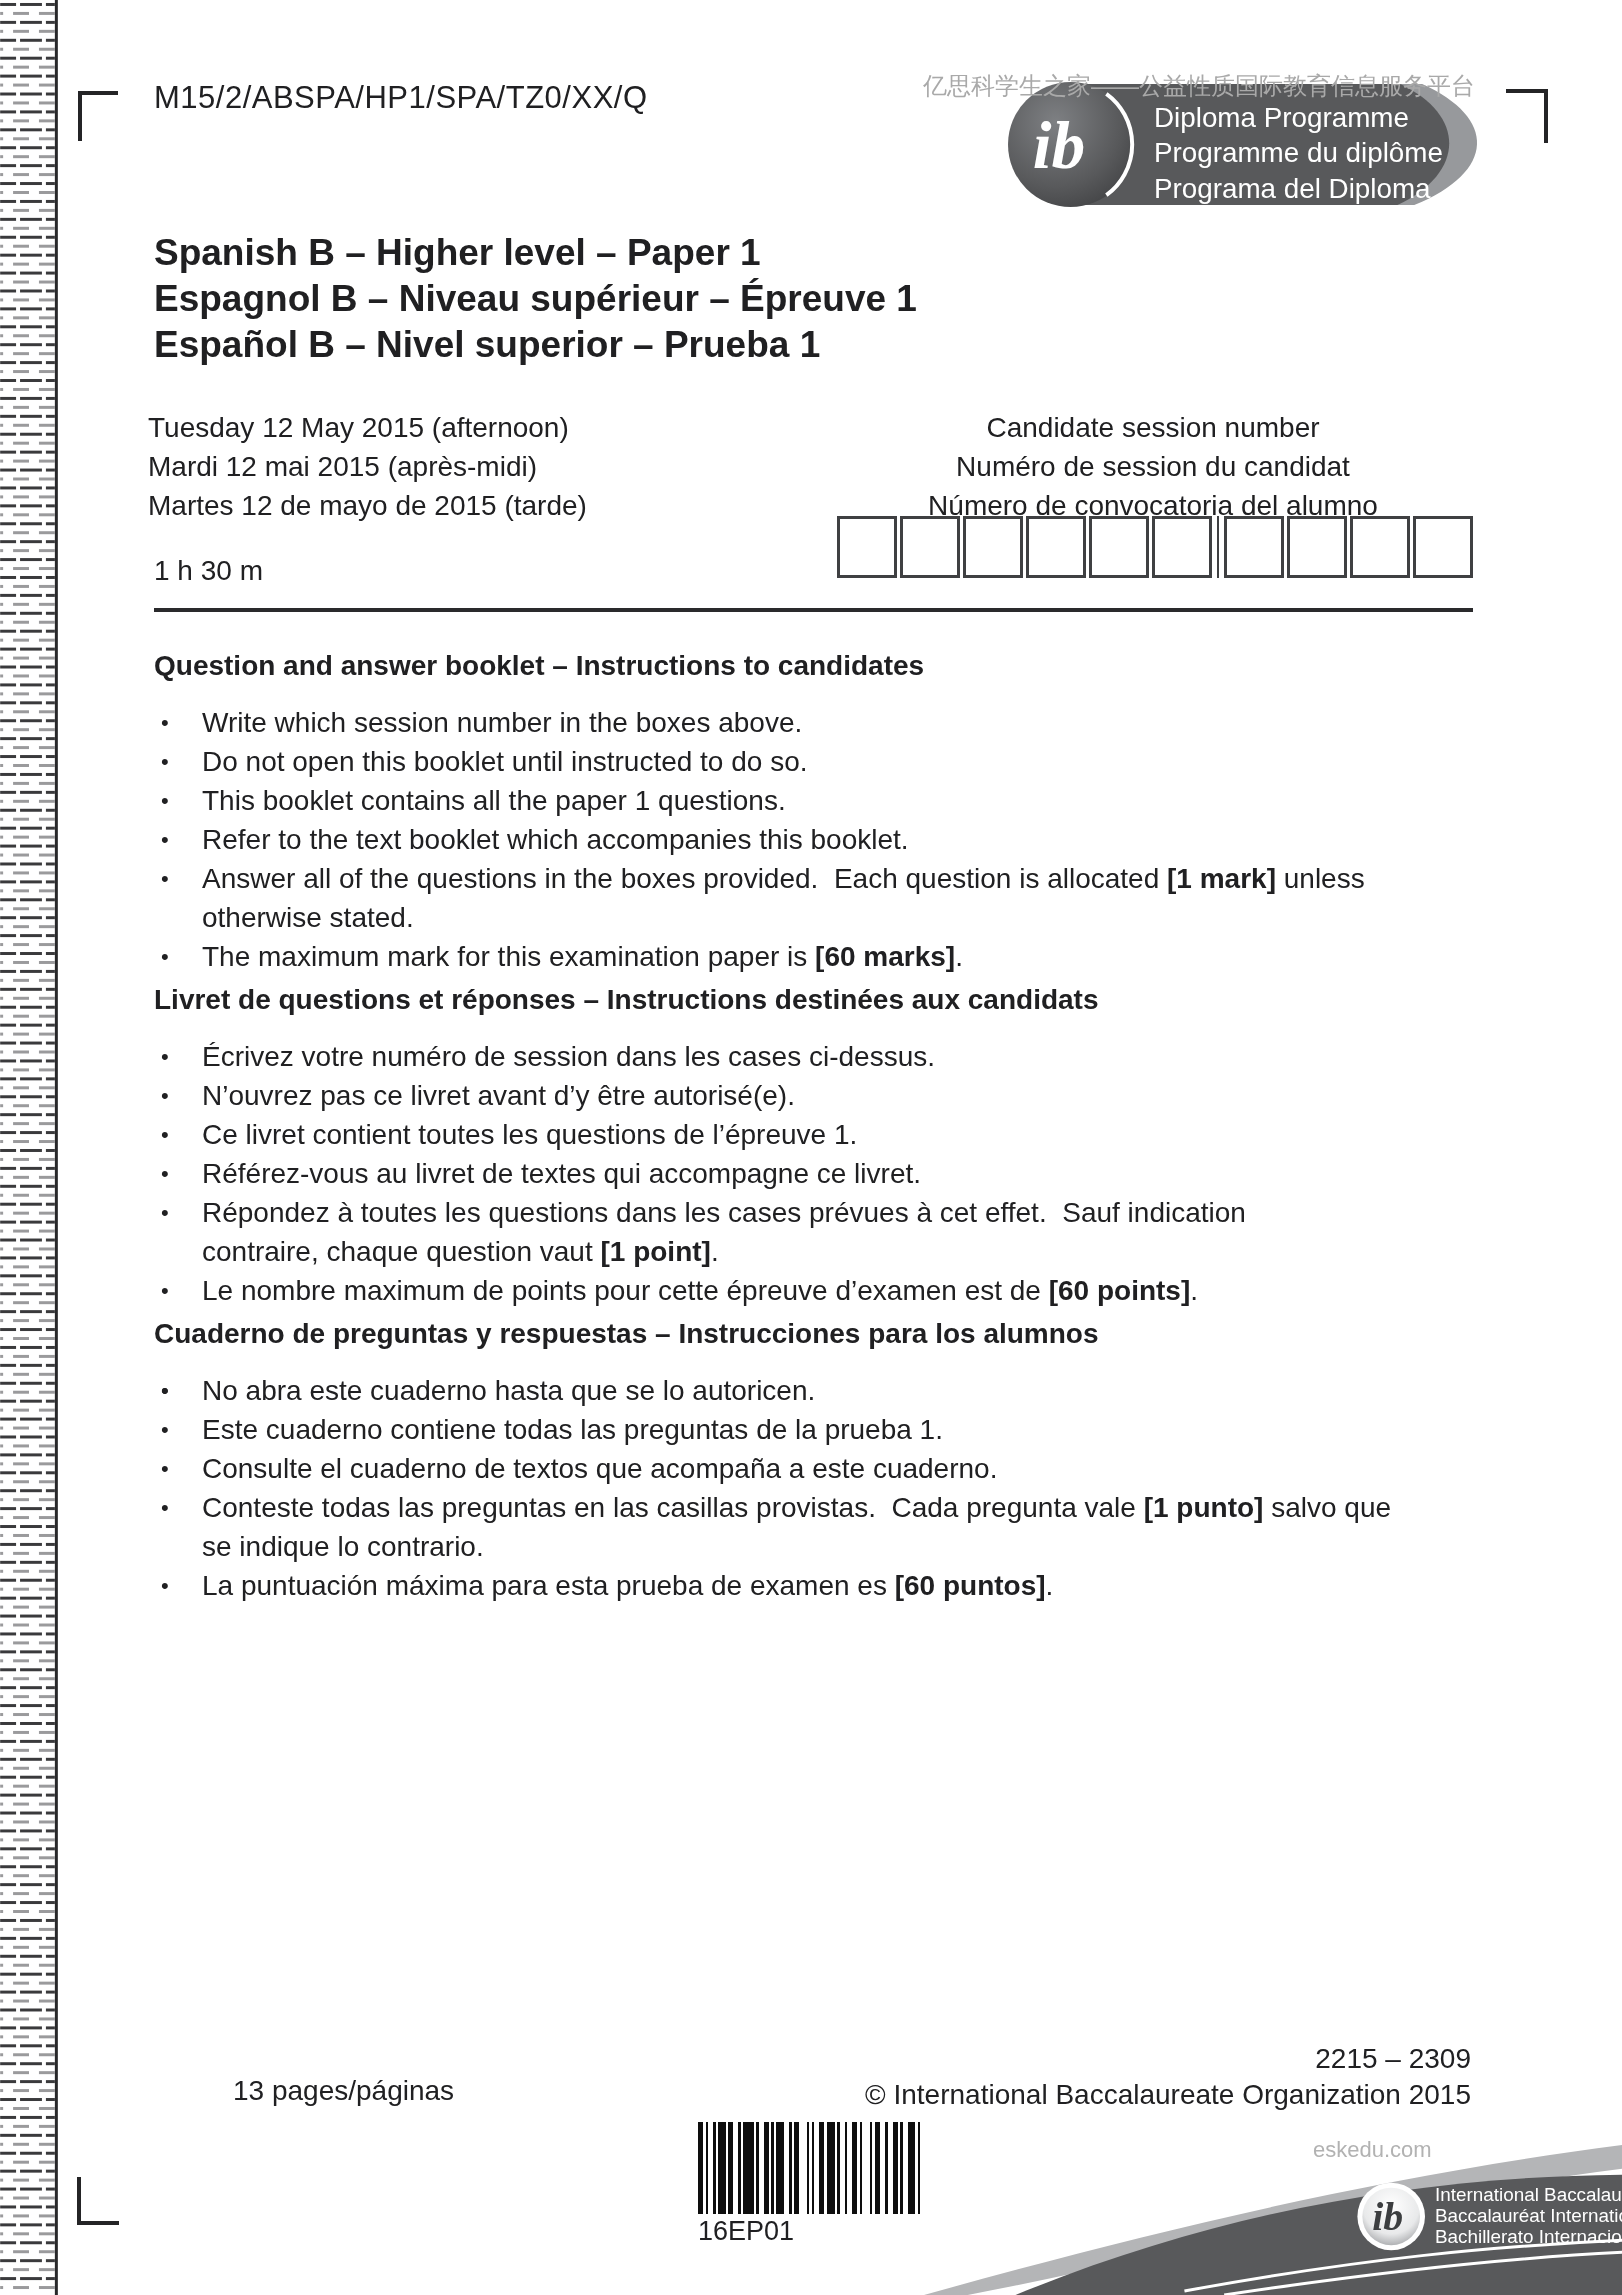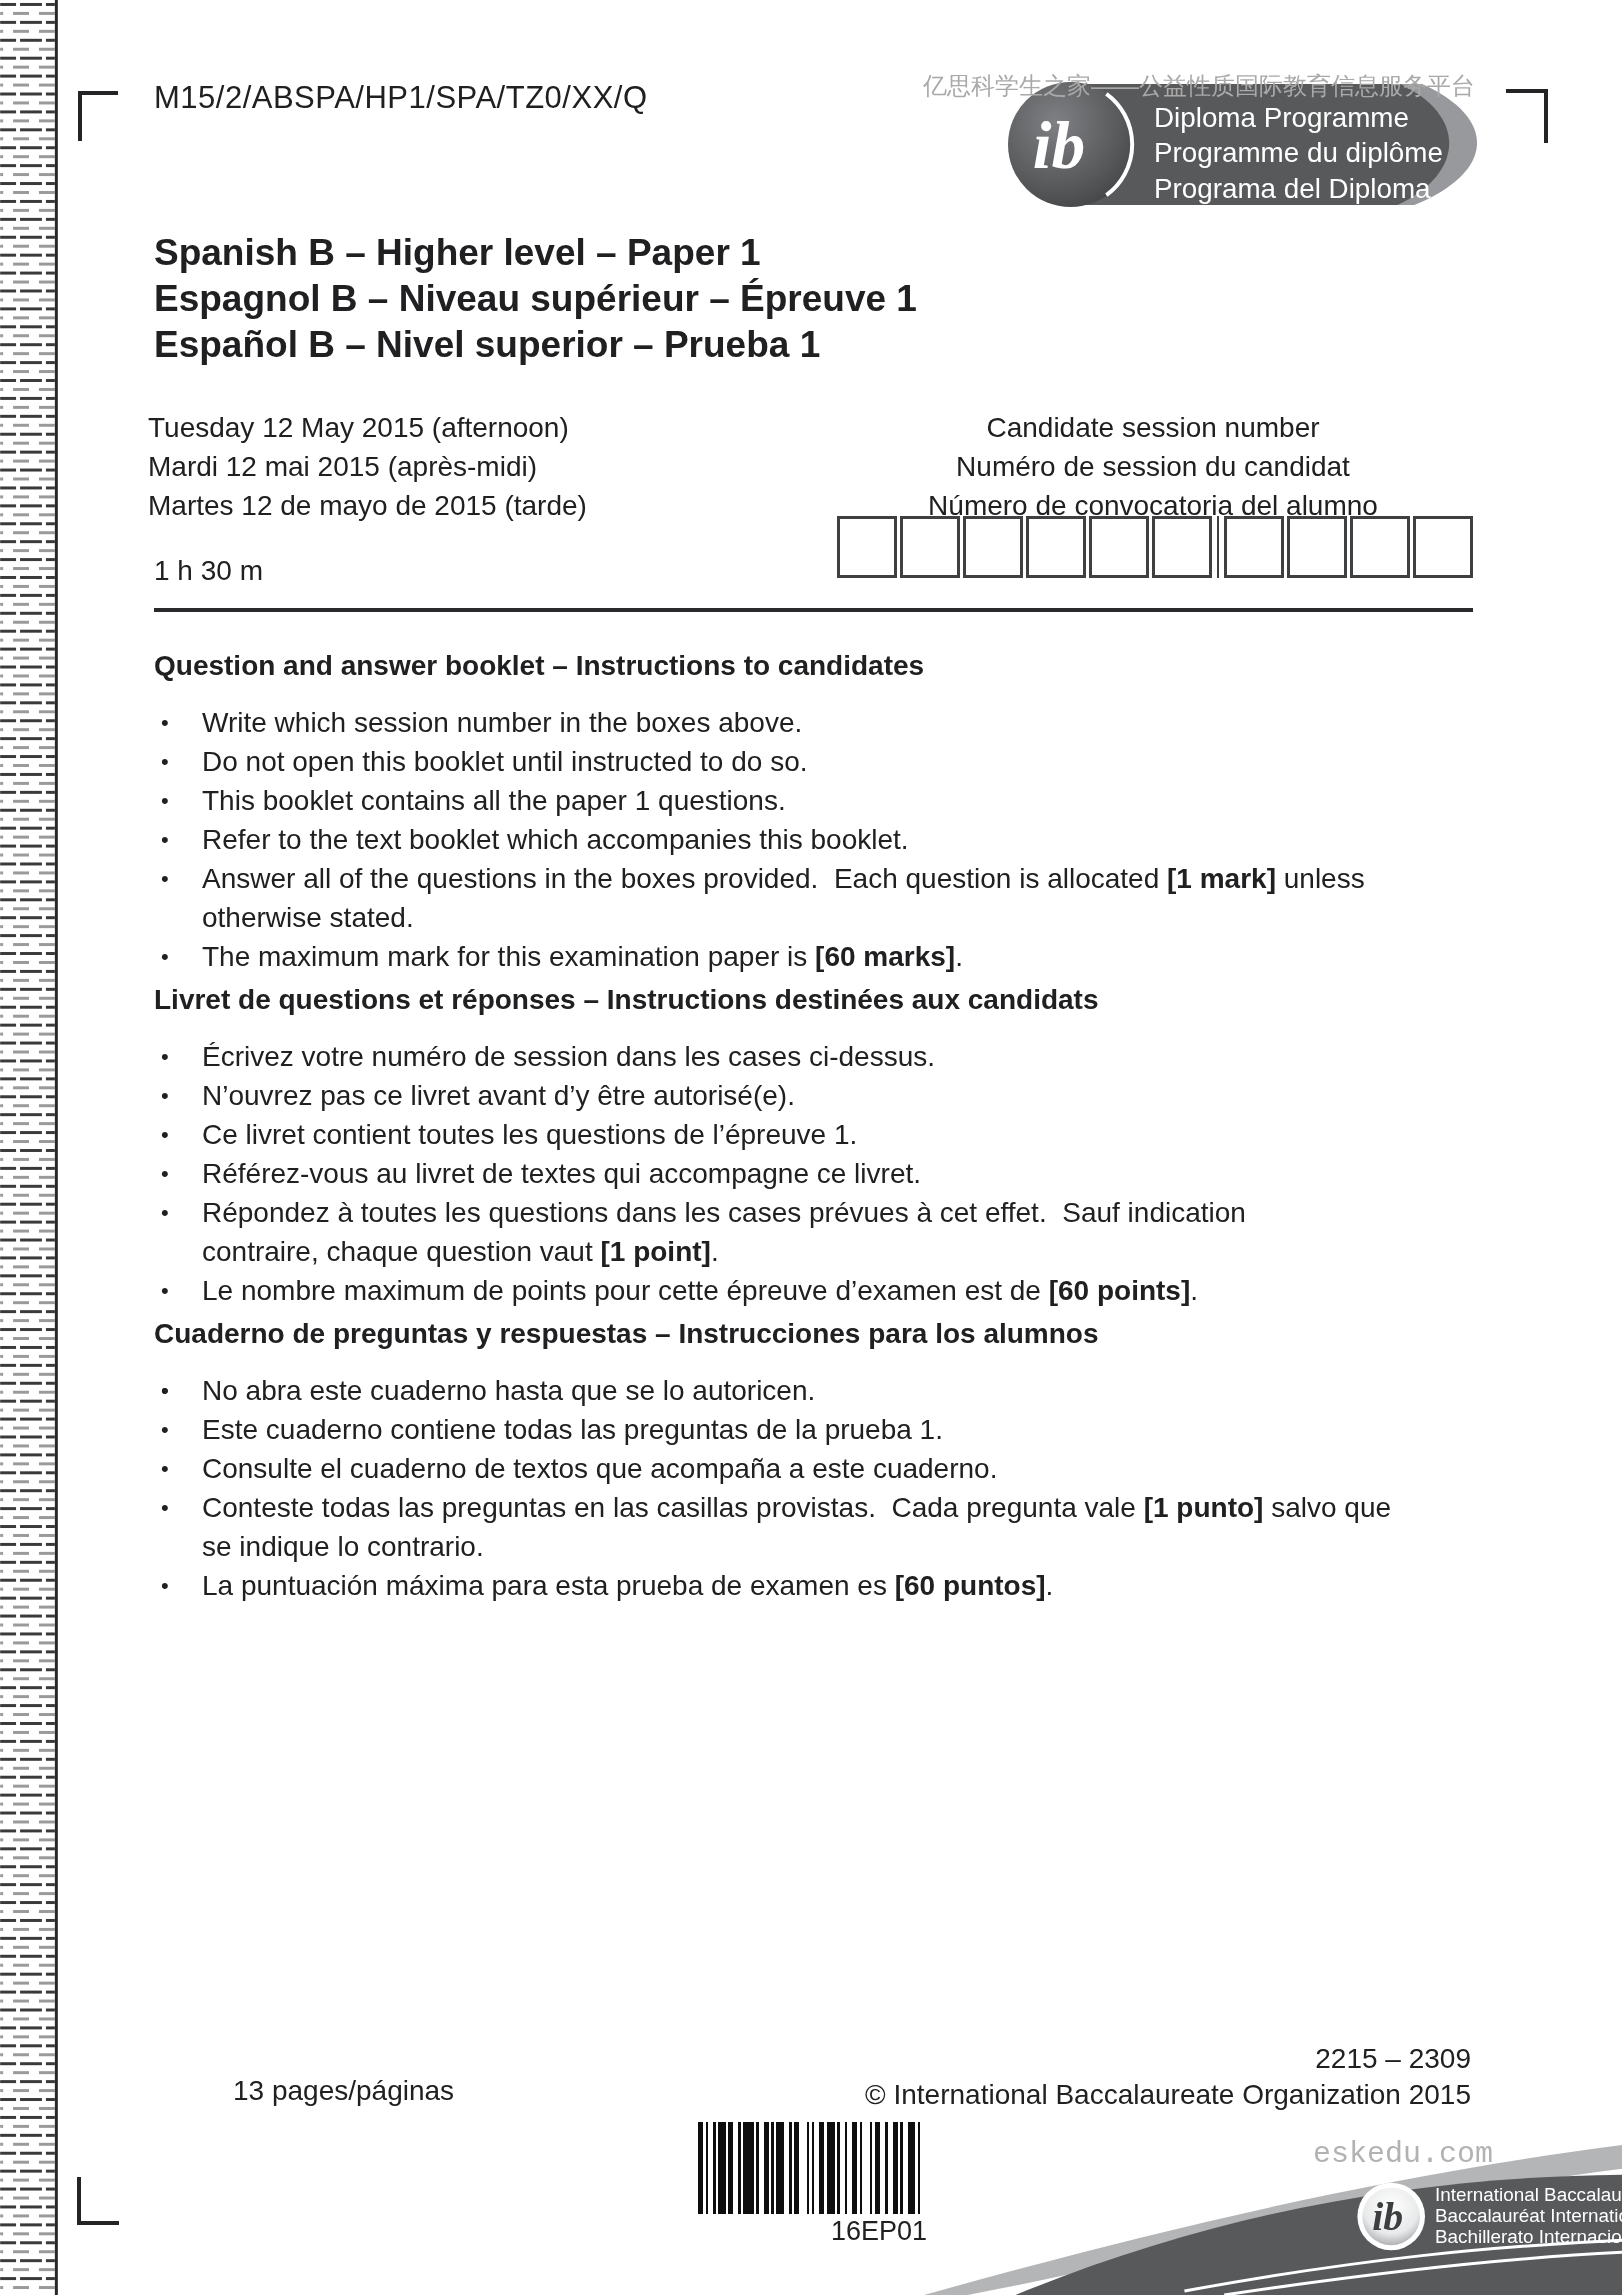--- a/index.html
+++ b/index.html
@@ -42,23 +42,23 @@
   .bt{white-space:pre-wrap;}
   .bt b{font-weight:bold;}
 
   .pages{left:233px;top:2075px;font-size:28px;}
   .ref{right:152px;top:2043px;font-size:28px;text-align:right;}
   .copyright{right:152px;top:2079px;font-size:28px;text-align:center;}
 
   .barcode{left:698px;top:2122px;width:229px;height:92px;display:flex;}
   .bar{background:#0e0e0e;height:100%;flex:none;}
   .gap{background:transparent;height:100%;flex:none;}
-  .barcode-label{left:698px;top:2216px;width:229px;text-align:right;font-size:27px;}
-
-  .wm-bottom{left:1313px;top:2137px;font-size:30px;color:#b2b2b2;font-family:Liberation Mono, monospace;z-index:9;}
+  .barcode-label{left:698px;top:2216px;width:229px;text-align:left;font-size:27px;}
+
+  .wm-bottom{left:1313px;top:2137px;font-size:22px;color:#b2b2b2;font-family:Liberation Sans, sans-serif;z-index:9;}
   .swoosh{left:896px;top:2129px;z-index:4;}
 </style>
 </head>
 <body>
 
 <div class="page">
 
   <svg class="abs edge-strip" width="58" height="2295" viewBox="0 0 58 2307">
     <defs>
       <pattern id="hatch" width="26" height="18" patternUnits="userSpaceOnUse">

